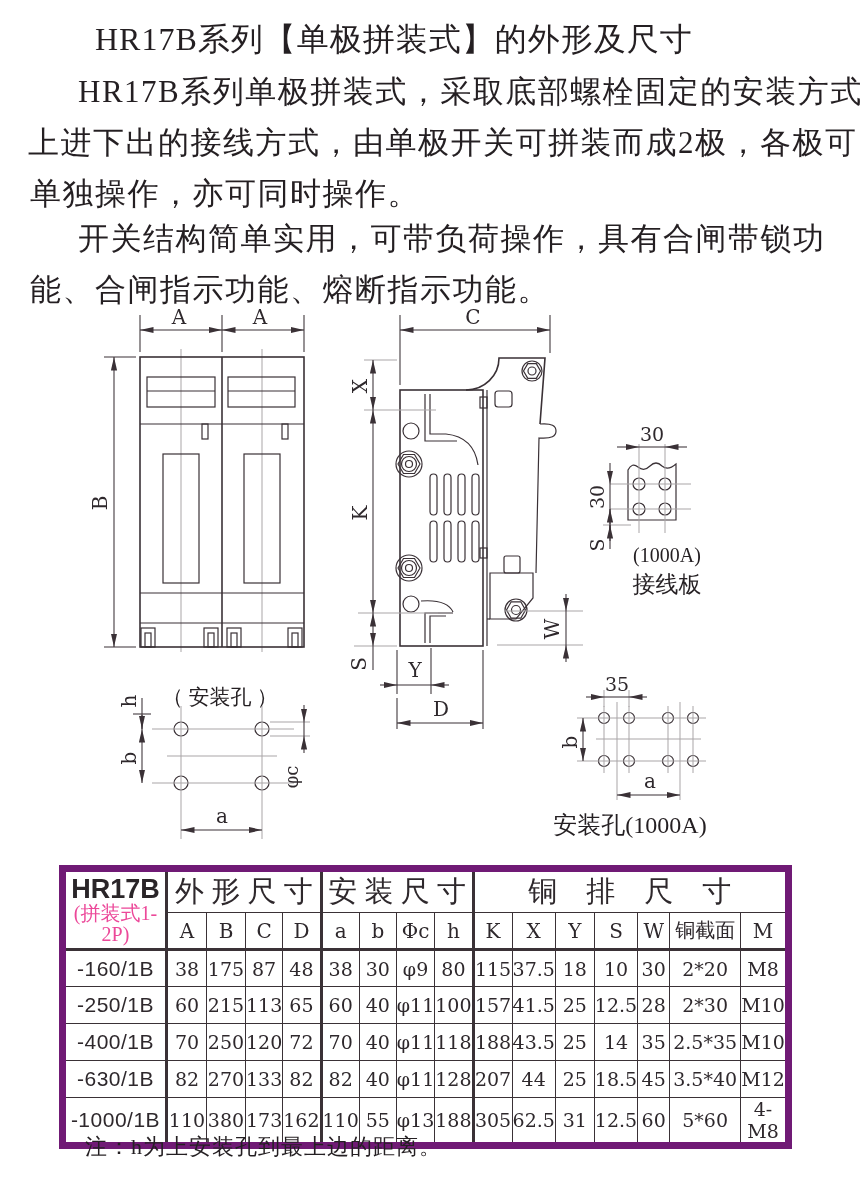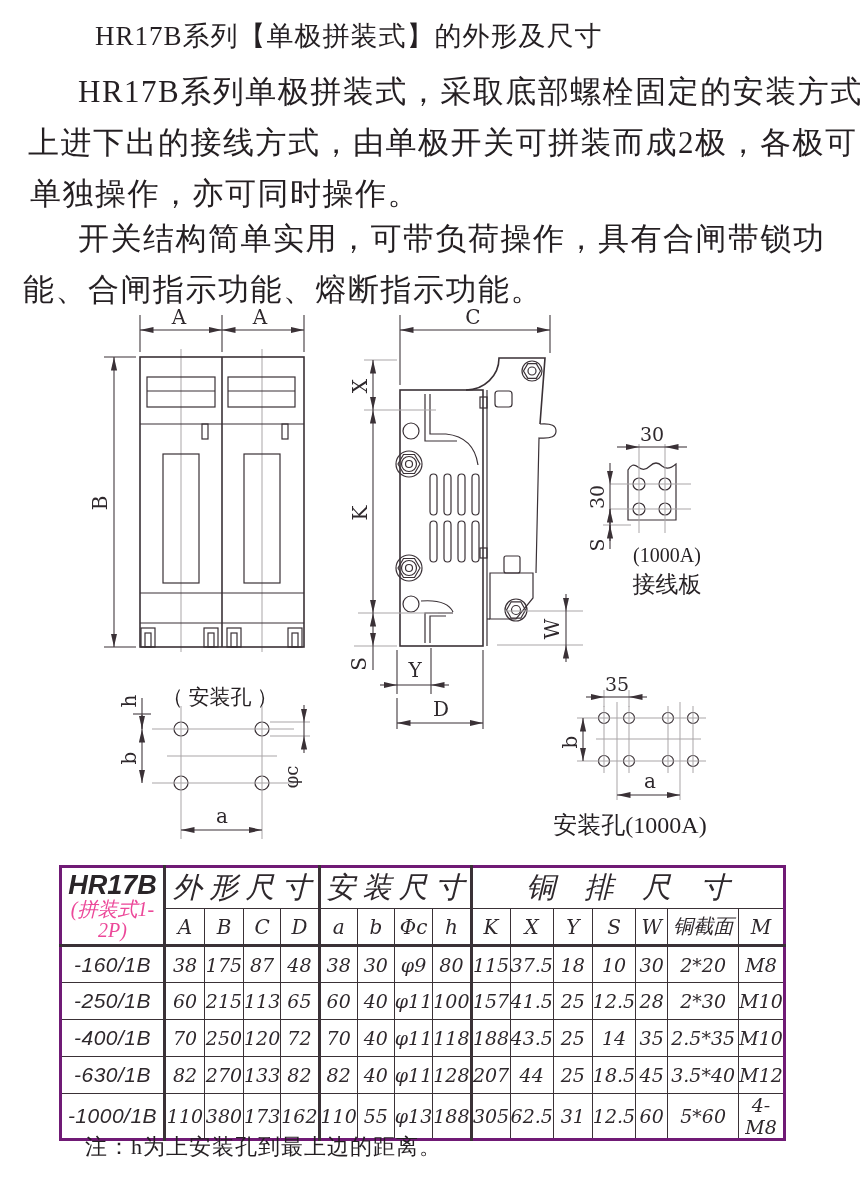--- a/index.html
+++ b/index.html
@@ -1,37 +1,37 @@
 <!DOCTYPE html>
 <html><head>
 <meta charset="utf-8">
 <style>
   html,body{margin:0;padding:0;}
   body{
     width:860px;height:1177px;position:relative;background:#ffffff;
     font-family:"Liberation Serif",serif;color:#241f22;overflow:hidden;
   }
   .abs{position:absolute;}
-  .doc-title{font-size:27px;letter-spacing:1px;white-space:nowrap;}
+  .doc-title{font-size:32px;letter-spacing:1px;white-space:nowrap;}
   .doc-line{font-size:31px;letter-spacing:1.5px;white-space:nowrap;}
   .footnote{font-size:22px;letter-spacing:1px;white-space:nowrap;}
 
   
   .ln{stroke:#3a3136;stroke-width:1.6;fill:none;}
   .ln2{stroke:#3a3136;stroke-width:1.2;fill:none;}
   .dm{stroke:#3a3136;stroke-width:1.05;fill:none;}
   .cl{stroke:#a9a5a7;stroke-width:1;fill:none;}
   .dlab{fill:#2e282c;font-family:"DejaVu Serif",serif;font-size:20px;text-anchor:middle;}
   .dlab18{fill:#2e282c;font-family:"DejaVu Serif",serif;font-size:18px;text-anchor:middle;}
   .dlab19{fill:#2e282c;font-family:"DejaVu Serif",serif;font-size:19px;text-anchor:middle;}
   .clab{fill:#241f22;font-family:"Liberation Serif",serif;text-anchor:middle;}
 
   
   .tblwrap{position:absolute;left:59px;top:865px;}
-  table.dim{border-collapse:collapse;table-layout:fixed;border:3px solid #701a75;font-style:italic;}
+  table.dim{border-collapse:collapse;table-layout:fixed;border:7px solid #701a75;}
   table.dim th,table.dim td{
     border:1.3px solid #3a3136;text-align:center;vertical-align:middle;
     padding:0;overflow:hidden;font-weight:normal;color:#2e282c;
   }
   table.dim thead tr:first-child{height:38px;}
   table.dim tr{height:37px;}
   .gl{border-left-width:3px !important;}
   .hb{border-bottom-width:3px !important;}
   .prodcell{line-height:1.05;}
   .prod{font-family:"Liberation Sans",sans-serif;font-weight:700;font-size:27px;color:#2a2528;}
@@ -42,21 +42,21 @@
   .num{font-family:"DejaVu Serif",serif;font-size:19px;}
 </style>
 </head>
 <body>
 
 <div class="abs doc-title" style="left:95px;top:18px;">HR17B系列【单极拼装式】的外形及尺寸</div>
 <div class="abs doc-line" style="left:78px;top:71px;">HR17B系列单极拼装式，采取底部螺栓固定的安装方式、</div>
 <div class="abs doc-line" style="left:28px;top:122px;">上进下出的接线方式，由单极开关可拼装而成2极，各极可</div>
 <div class="abs doc-line" style="left:30px;top:173px;">单独操作，亦可同时操作。</div>
 <div class="abs doc-line" style="left:78px;top:218px;">开关结构简单实用，可带负荷操作，具有合闸带锁功</div>
-<div class="abs doc-line" style="left:23px;top:269px;">能、合闸指示功能、熔断指示功能。</div>
+<div class="abs doc-line" style="left:30px;top:269px;">能、合闸指示功能、熔断指示功能。</div>
 
 <svg width="860" height="560" viewBox="0 300 860 560" style="position:absolute;left:0;top:300px;">
   <defs>
     <marker id="ah" markerUnits="userSpaceOnUse" markerWidth="15" markerHeight="8" refX="13.5" refY="3.5" orient="auto-start-reverse">
       <path d="M0,0.4 L13.5,3.5 L0,6.6 Z" fill="#3a3136"></path>
     </marker>
   </defs>
 
   <g>
     <line class="cl" x1="181" y1="349" x2="181" y2="652"></line>

